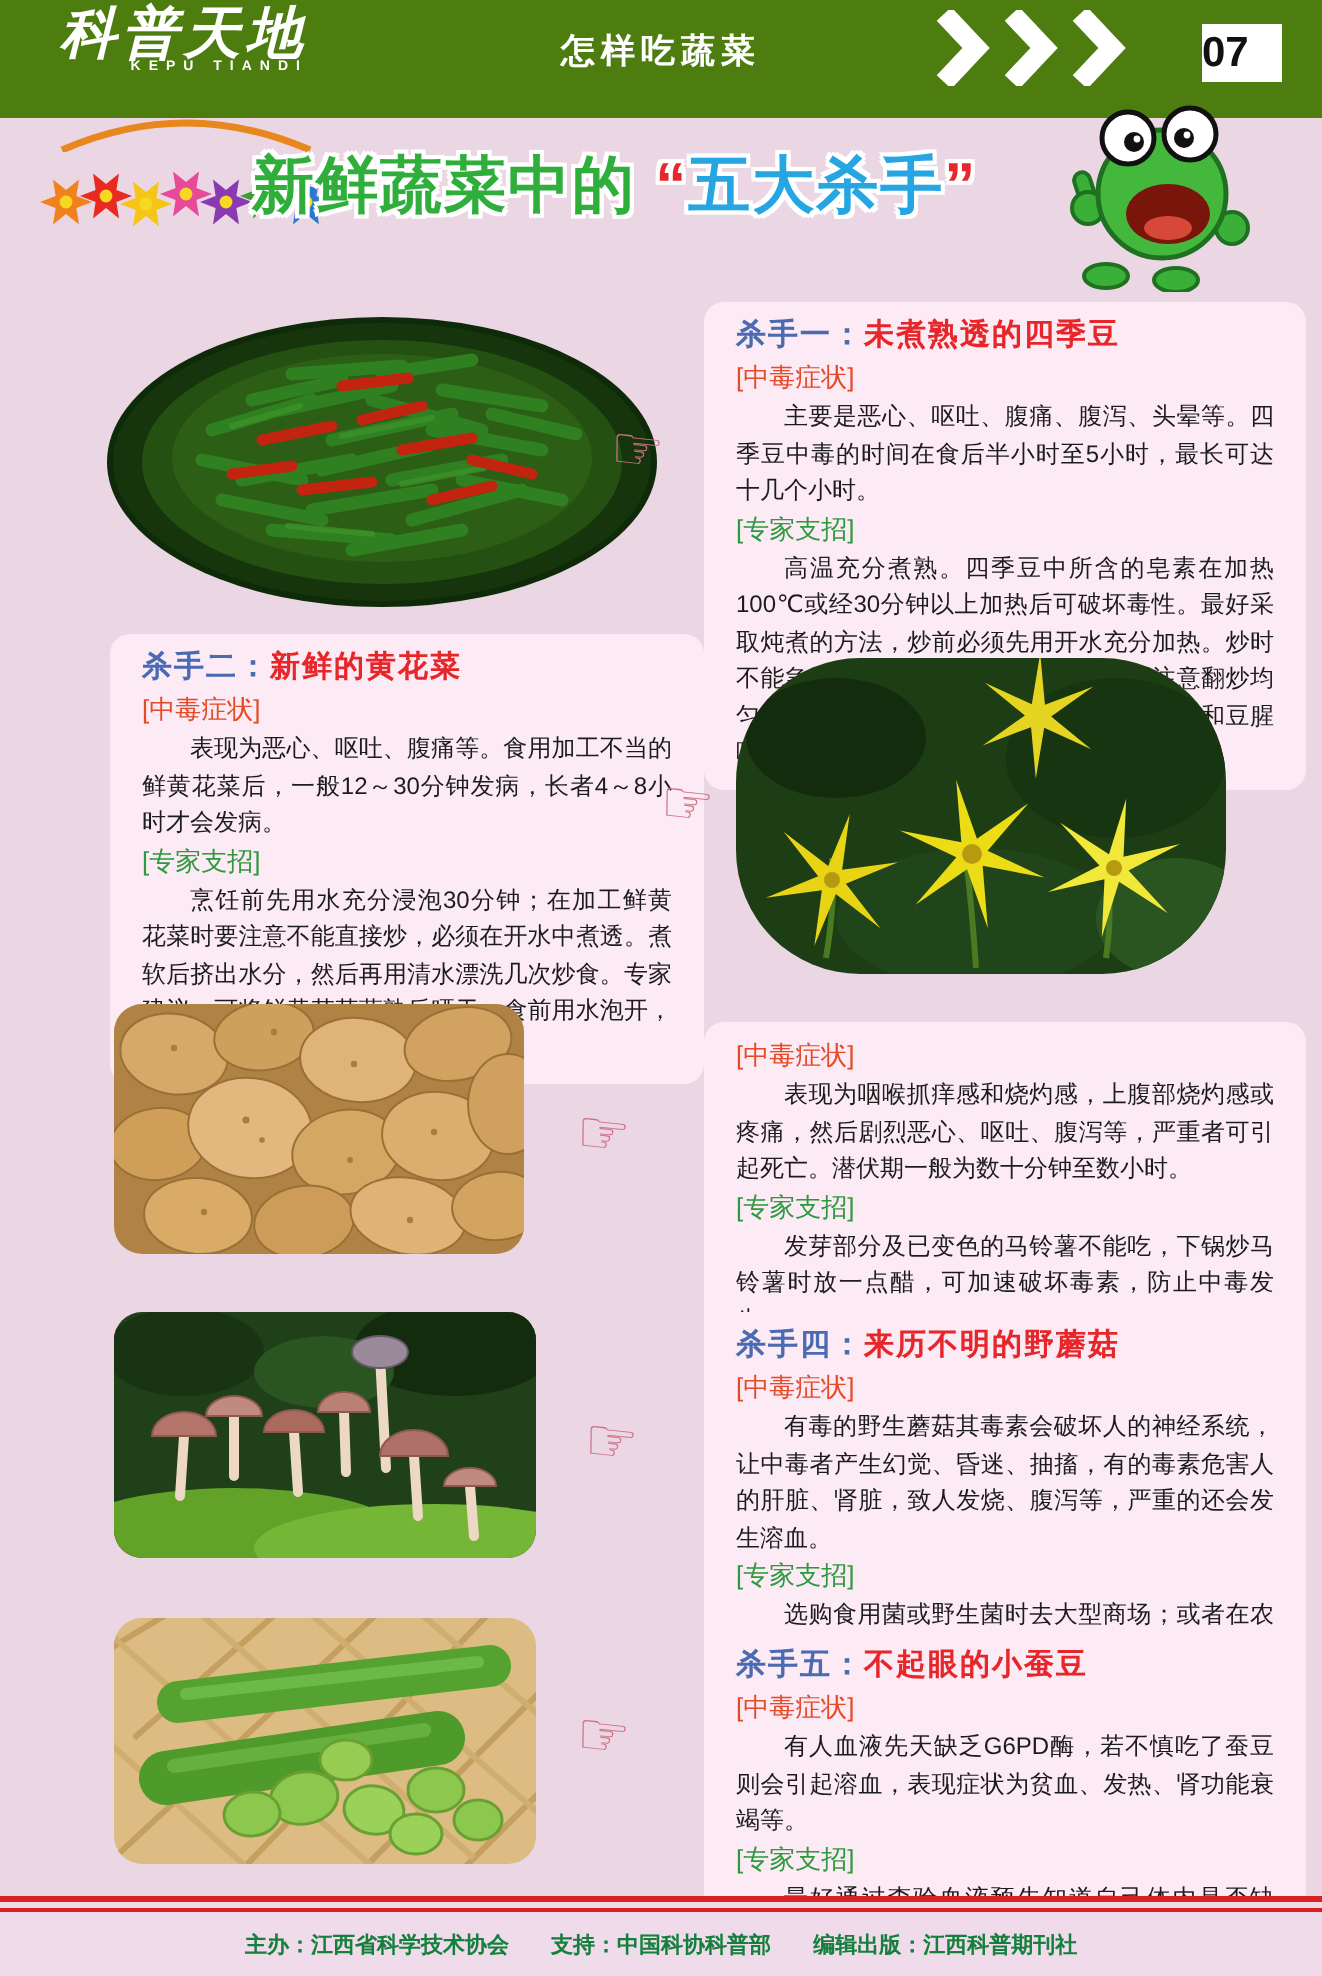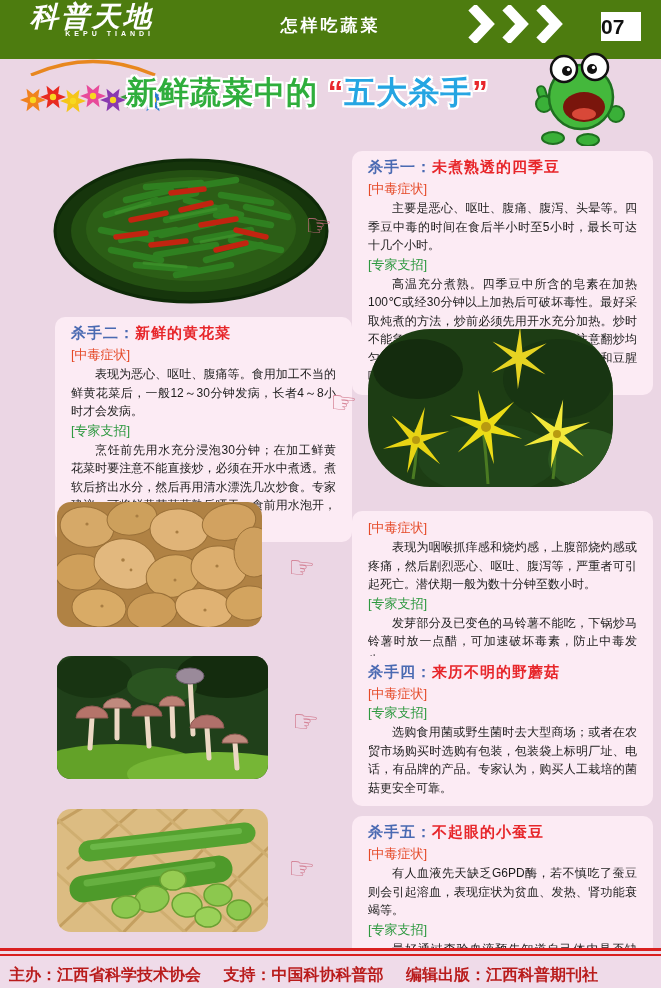--- a/index.html
+++ b/index.html
@@ -52,21 +52,21 @@
         font-family:"DejaVu Sans",sans-serif;line-height:30px;}
   .h1{left:305px;top:211px;}
   .h2{left:330px;top:388px;}
   .h3{left:288px;top:553px;}
   .h4{left:292px;top:707px;}
   .h5{left:288px;top:854px;}
   
   .footer-rule{position:absolute;left:0;top:948px;width:661px;height:3px;background:#f0dce8;
                border-top:3px solid #da2020;border-bottom:2px solid #da2020;box-sizing:content-box;}
   .footer{position:absolute;left:0;top:956px;width:661px;height:32px;background:#efdbe9;
-          font-size:16px;color:#b91c1c;font-weight:bold;}
+          text-align:center;font-size:11px;color:#15803d;font-weight:bold;}
   .footer span{margin:0 9px;}
   .footer-inner{padding-top:9px;}
 </style>
 </head>
 <body>
 
 <div class="page">
 
   <div class="header">
     <div class="logo">
@@ -285,20 +285,21 @@
         <path d="M133,72 A17,13 0 0 1 167,72 Z" fill="#b0706a"></path>
         <path d="M165,87 A13,9 0 0 1 191,87 Z" fill="#c08a7e"></path>
       </g>
       <ellipse cx="133" cy="20" rx="14" ry="8" fill="#9a8a9a" stroke="#6a5a6a" stroke-width="1"></ellipse>
     </svg>
   </div>
 
   <div class="card card4">
     <h3><span class="k-num">杀手四：</span><span class="k-name">来历不明的野蘑菇</span></h3>
     <div class="lbl lbl-symptom">[中毒症状]</div>
+    <p>有毒的野生蘑菇其毒素会破坏人的神经系统，让中毒者产生幻觉、昏迷、抽搐，有的毒素危害人的肝脏、肾脏，致人发烧、腹泻等，严重的还会发生溶血。</p>
     <div class="lbl lbl-advice">[专家支招]</div>
     <p>选购食用菌或野生菌时去大型商场；或者在农贸市场购买时选购有包装，包装袋上标明厂址、电话，有品牌的产品。专家认为，购买人工栽培的菌菇更安全可靠。</p>
   </div>
   <div class="hand h4">☞</div>
 
   <div class="photo p5">
     <svg width="211" height="123" viewBox="0 0 211 123">
       <rect width="211" height="123" fill="#dcbc82"></rect>
       <g stroke="#c49f60" stroke-width="3">
         <line x1="-10" y1="20" x2="40" y2="-10"></line>

